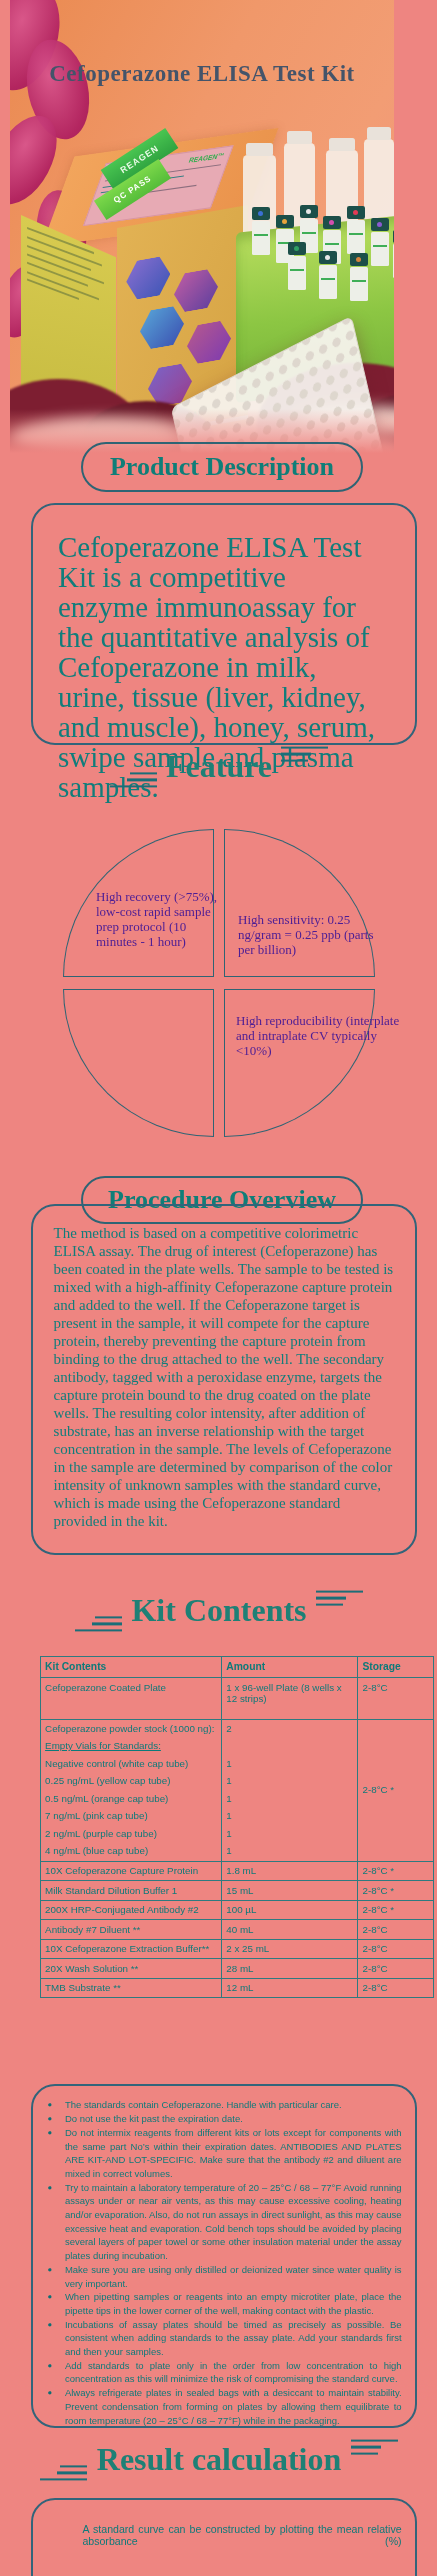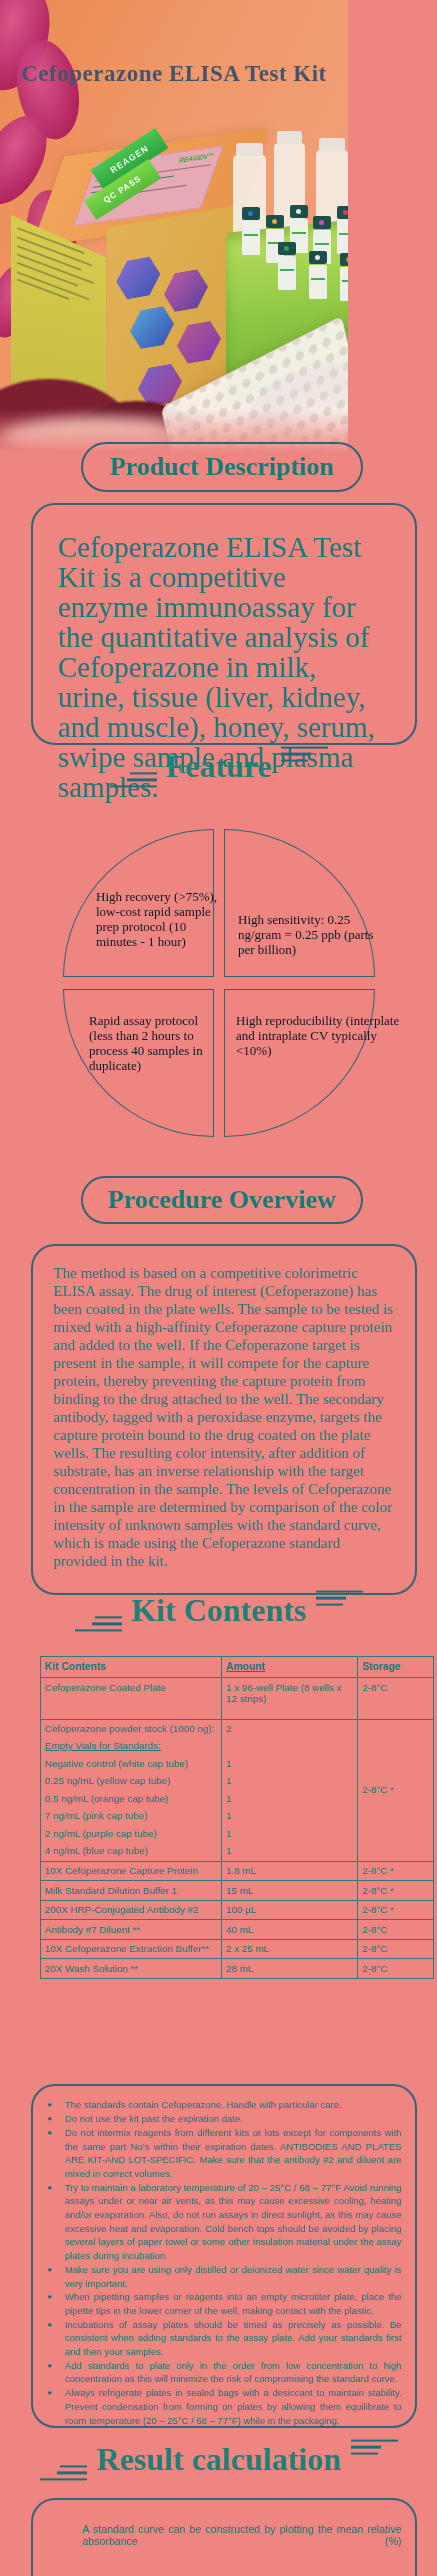--- a/index.html
+++ b/index.html
@@ -1,20 +1,20 @@
 <!DOCTYPE html>
 <html style="font-size:8.2px"><head>
 <meta charset="utf-8">
 <style>
   html,body{margin:0;padding:0;background:#c9c9c9;}
   .page{position:relative;width:438px;height:3166px;margin:0 auto;background:#ee8581;
         font-family:"Liberation Serif","DejaVu Serif",serif;overflow:hidden;}
 
   
-  .header{position:absolute;left:0;top:0;width:348px;height:453px;overflow:hidden;
+  .header{position:absolute;left:10px;top:0;width:384px;height:453px;overflow:hidden;
           background:linear-gradient(118deg,#ea8a50 0%,#f0986a 40%,#f29d74 68%,#ef9180 100%);}
   .header:after{content:"";position:absolute;left:0;bottom:0;width:100%;height:44px;
           background:linear-gradient(to bottom,rgba(238,133,129,0),#ee8581);}
   .leaf{position:absolute;border-radius:50%;background:radial-gradient(ellipse at 40% 35%,#d8548c,#b02060 70%,#951a52);opacity:.95;}
   .petal{position:absolute;border-radius:50%;background:#ad1d5c;opacity:.8;}
   .main-title{position:absolute;left:0;top:61px;width:100%;text-align:center;
           color:#44546a;font-size:23px;font-weight:bold;letter-spacing:0.5px;}
   
   .box-top{position:absolute;left:47px;top:145px;width:206px;height:85px;
           transform:rotate(-8deg) skewX(-28deg);
@@ -78,28 +78,28 @@
         color:#1e8076;font-weight:bold;font-size:32px;}
   .lines{display:flex;flex-direction:column;gap:4.6px;}
   .lines div{height:2.1px;background:#1b6e78;}
   .lines-l{align-items:flex-end;transform:translateY(13.4px);margin-right:9.3px;}
   .lines-r{align-items:flex-start;transform:translateY(-12.4px);margin-left:9.3px;}
 
   .pd-body{padding:27px 35px 0 25px;font-size:29px;line-height:30px;}
   .po-body{padding:17.5px 19.6px 0 20.6px;font-size:15px;line-height:18px;}
 
   .quad{position:absolute;border:1.5px solid #2e6474;box-sizing:border-box;}
-  .quad-text{position:absolute;color:#0f172a;font-size:13px;line-height:15px;}
+  .quad-text{position:absolute;color:#4c1d95;font-size:13px;line-height:15px;}
 
   
   .kc-table{position:absolute;left:40px;top:1656px;width:365px;border-collapse:collapse;
         font-family:"Liberation Sans","DejaVu Sans",sans-serif;color:#0d7a7a;font-size:9.8px;table-layout:fixed;}
   .kc-table td,.kc-table th{border:1px solid #2e7a80;padding:1px 4.1px;vertical-align:middle;text-align:left;}
   .kc-table th{font-size:10.3px;height:17.5px;}
-  .kc-table .c1{width:172px;} .kc-table .c2{width:127px;text-decoration:underline;} .kc-table .c3{width:66px;}
+  .kc-table .c1{width:172px;} .kc-table .c2{width:127px;} .kc-table .c3{width:66px;}
   .row-plate td{height:36px;vertical-align:top;padding-top:4.1px;}
   .row-group td{vertical-align:top;padding-top:0;}
   .row-group .gline{height:17.5px;line-height:17.5px;white-space:nowrap;}
   .row-group .u{text-decoration:underline;}
   .row-group .c3g{vertical-align:middle;}
   .row-r td{height:16.5px;}
 
   
   .warn-list{list-style:none;margin:0;padding:12.4px 13.4px 0 14.4px;}
   .warn-list li{display:flex;margin:0;}
@@ -263,27 +263,26 @@
     </span>
   </div>
 
   <div class="quad" style="left:63px;top:829px;width:151px;height:148px;border-radius:100% 0 0 0;"></div>
   <div class="quad" style="left:224px;top:829px;width:151px;height:148px;border-radius:0 100% 0 0;"></div>
   <div class="quad" style="left:63px;top:989px;width:151px;height:148px;border-radius:0 0 0 100%;"></div>
   <div class="quad" style="left:224px;top:989px;width:151px;height:148px;border-radius:0 0 100% 0;"></div>
 
   <div class="quad-text" style="left:96px;top:889px;width:130px;">High recovery (&gt;75%), low-cost rapid sample prep protocol (10 minutes - 1 hour)</div>
   <div class="quad-text" style="left:238px;top:912px;width:155px;">High sensitivity: 0.25 ng/gram = 0.25 ppb (parts per billion)</div>
-  <div class="quad-text" style="left:89px;top:1013px;width:133px;">Rapid assay protocol (less than 2 hours to process 40 samples in duplicate)</div>
   <div class="quad-text" style="left:236px;top:1013px;width:170px;">High reproducibility (interplate and intraplate CV typically &lt;10%)</div>
 
   <div class="pill" style="left:81px;top:1176px;width:278px;height:44px;font-size:26px;">
     <span>Procedure Overview</span>
   </div>
-  <div class="round-box" style="left:31px;top:1244px;width:386px;height:351px;">
+  <div class="round-box" style="left:31px;top:1204px;width:386px;height:351px;">
     <div class="po-body">The method is based on a competitive colorimetric ELISA assay. The drug of interest (Cefoperazone) has been coated in the plate wells. The sample to be tested is mixed with a high-affinity Cefoperazone capture protein and added to the well. If the Cefoperazone target is present in the sample, it will compete for the capture protein, thereby preventing the capture protein from binding to the drug attached to the well. The secondary antibody, tagged with a peroxidase enzyme, targets the capture protein bound to the drug coated on the plate wells. The resulting color intensity, after addition of substrate, has an inverse relationship with the target concentration in the sample. The levels of Cefoperazone in the sample are determined by comparison of the color intensity of unknown samples with the standard curve, which is made using the Cefoperazone standard provided in the kit.</div>
   </div>
 
   <div class="deco-heading" style="top:1592px;">
     <span class="lines lines-l">
       <div style="width:27px;"></div>
         <div style="width:30px;"></div>
         <div style="width:47px;"></div>
     </span>
     <span>Kit Contents</span>
@@ -352,20 +351,25 @@
     <tr class="row-r">
       <td>10X Cefoperazone Extraction Buffer**</td>
       <td>2 x 25 mL</td>
       <td>2-8°C</td>
     </tr>
     <tr class="row-r">
       <td>20X Wash Solution **</td>
       <td>28 mL</td>
       <td>2-8°C</td>
     </tr>
+    <tr class="row-r">
+      <td>TMB Substrate **</td>
+      <td>12 mL</td>
+      <td>2-8°C</td>
+    </tr>
   </tbody>
     </table>
 
   <div class="round-box" style="left:31px;top:2084px;width:386px;height:344px;">
     <ul class="warn-list">
       <li>
           <span class="blt">●</span>
           <span class="btxt">The standards contain Cefoperazone. Handle with particular care.</span>
         </li>
       <li>

